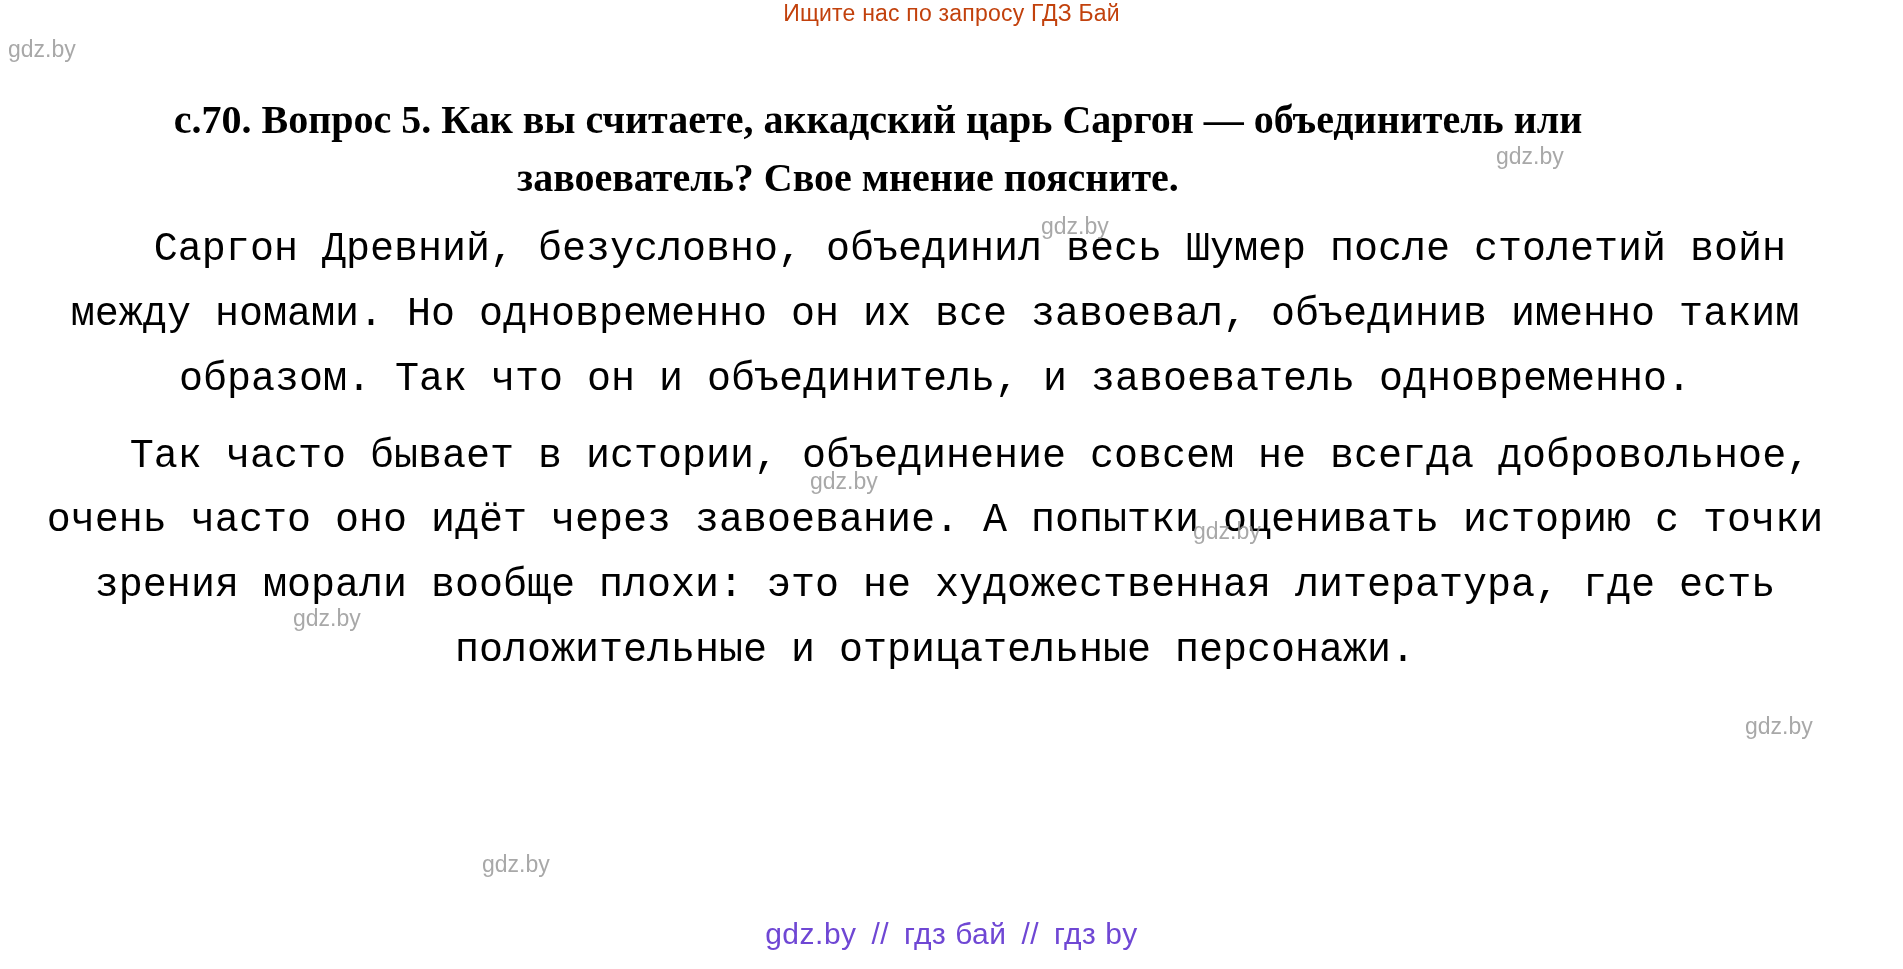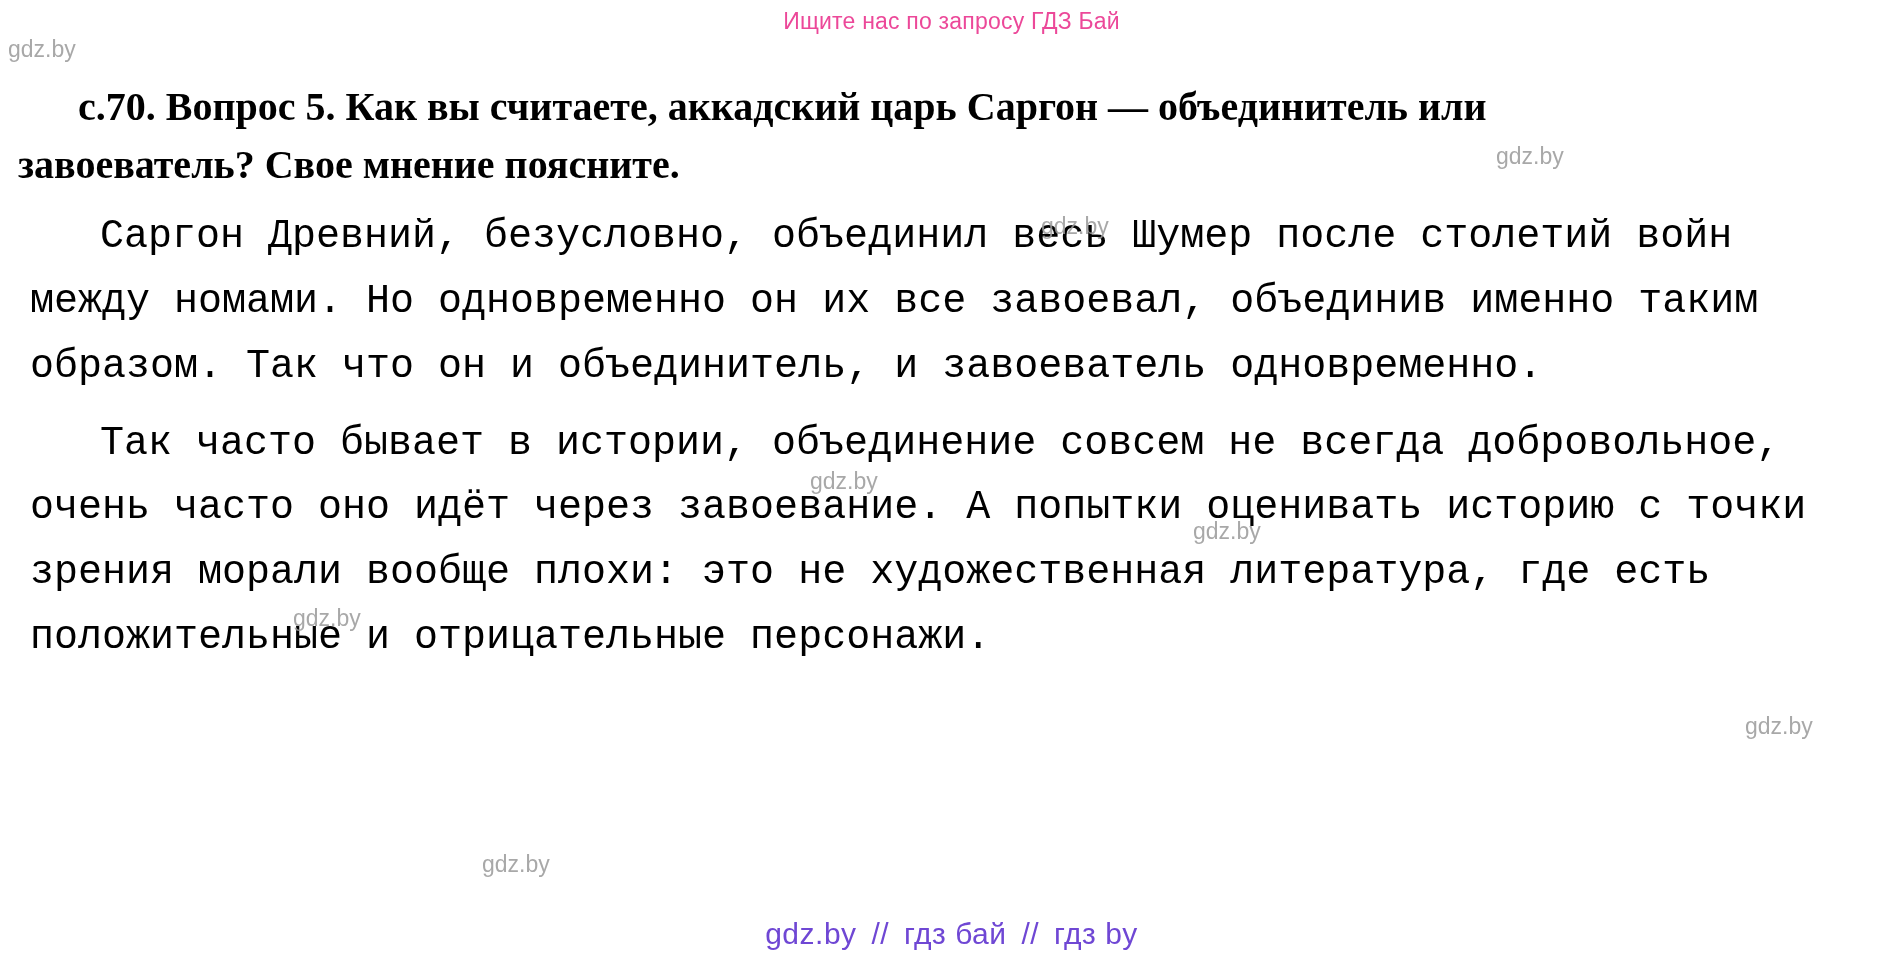--- a/index.html
+++ b/index.html
@@ -13,34 +13,35 @@
     position: relative;
     overflow: hidden;
     font-family: "Liberation Serif", serif;
   }
   .page {
     position: absolute;
     inset: 0;
   }
   .top-banner {
     position: absolute;
-    top: 8px;
+    top: 0px;
     left: 0;
     width: 100%;
     text-align: center;
     font-family: "Liberation Sans", sans-serif;
     font-size: 23px;
-    color: #ec4899;
+    color: #c2410c;
     letter-spacing: 0.2px;
   }
   .content {
     position: absolute;
     left: 18px;
-    top: 78px;
+    top: 91px;
     width: 1870px;
+    text-align: center;
   }
   .question {
     font-family: "Liberation Serif", serif;
     font-weight: bold;
     font-size: 40px;
     line-height: 1.44;
     color: #000000;
     text-indent: 60px;
     margin: 0 0 6px 0;
     width: 1660px;

